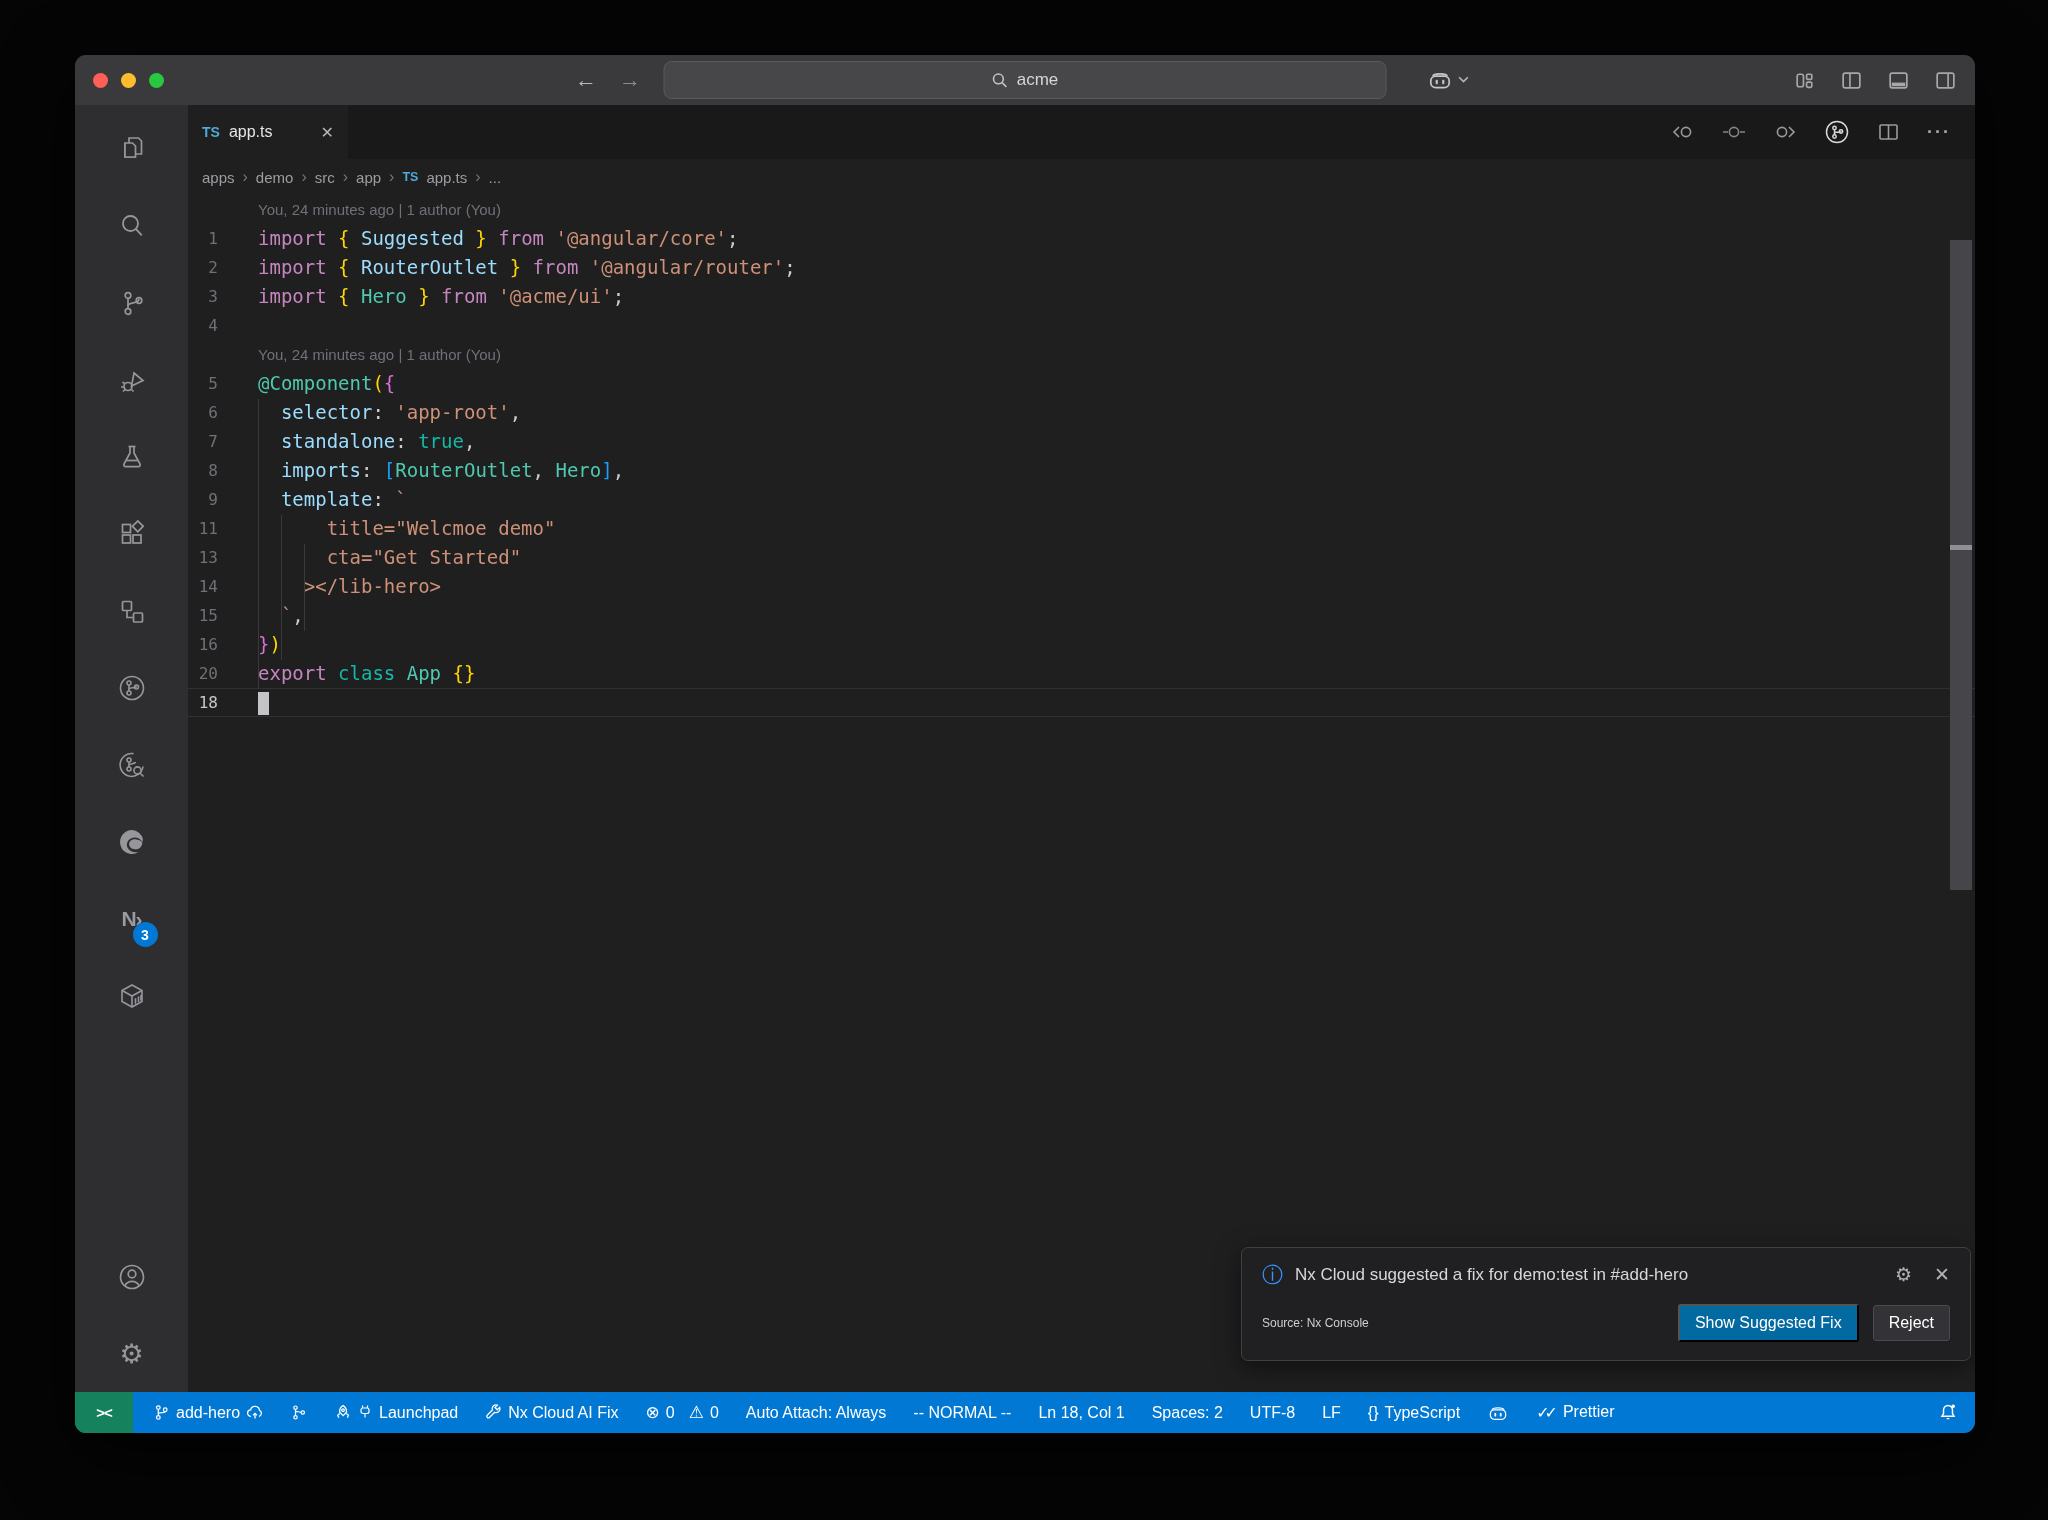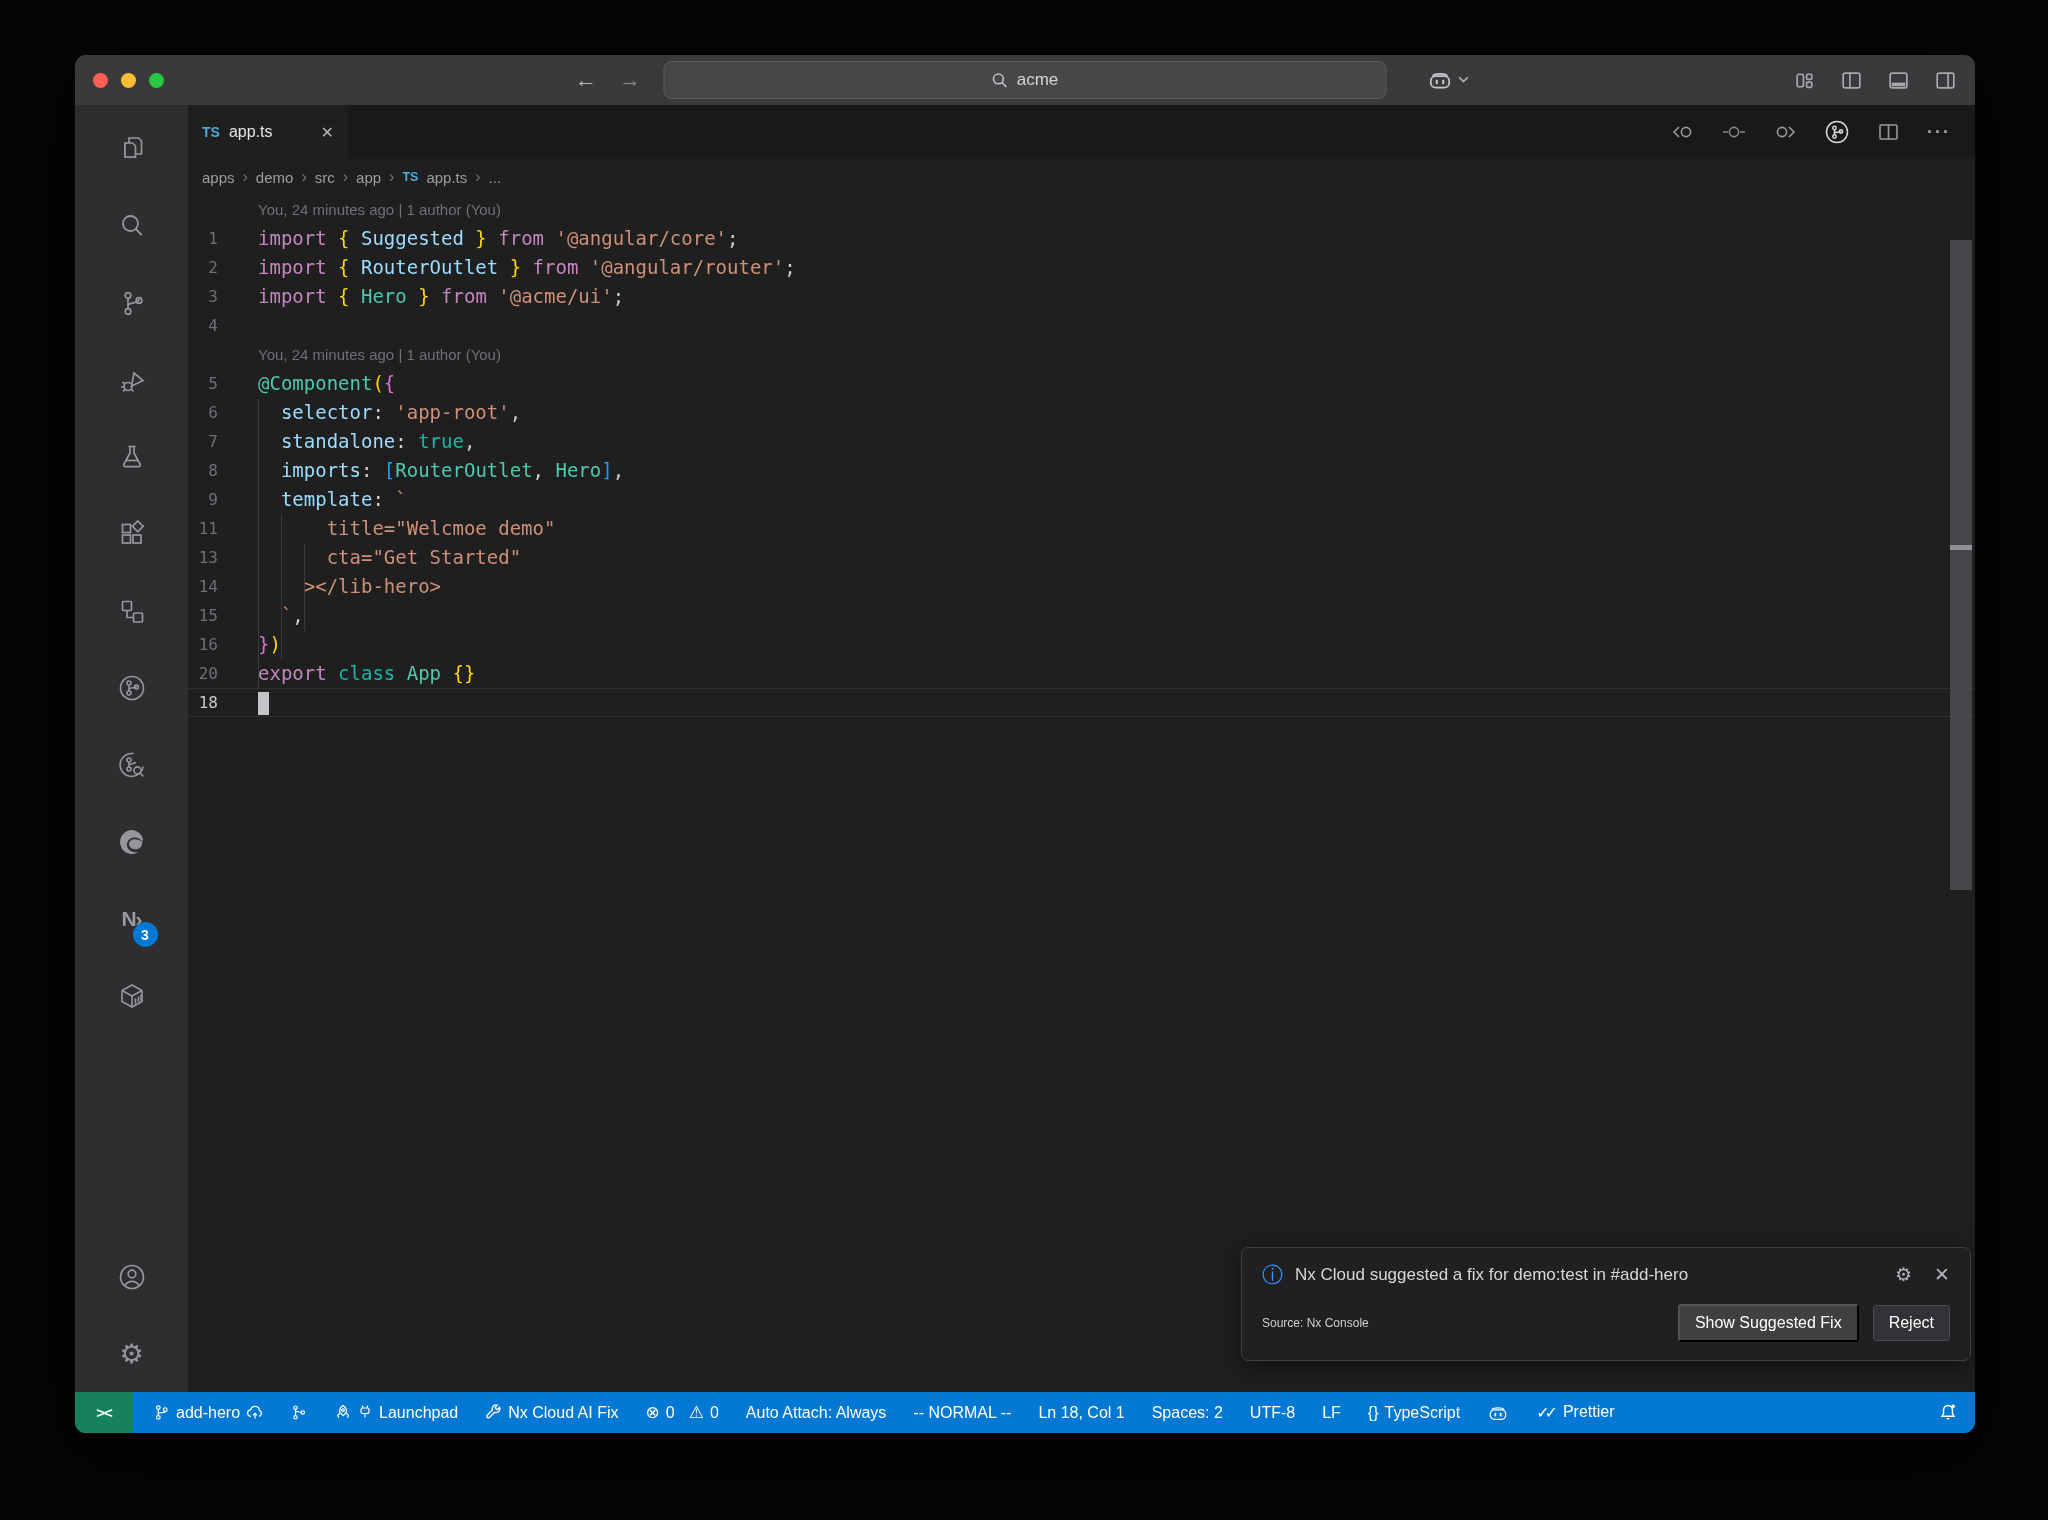--- a/index.html
+++ b/index.html
@@ -86,21 +86,21 @@
                   background:#202022; border:1px solid #3f3f44; border-radius:7px;
                   padding:15px 20px 14px 20px; box-shadow:0 6px 24px rgba(0,0,0,.5); }
   .n-row1 { display:flex; align-items:center; gap:12px; }
   .n-info { color:#3794ff; font-size:21px; line-height:1; }
   .n-title { color:#d8d8d8; font-size:17px; flex:1; }
   .n-gear { color:#b0b0b5; font-size:19px; }
   .n-close { color:#b0b0b5; font-size:19px; margin-left:10px; }
   .n-row2 { display:flex; align-items:center; margin-top:18px; }
   .n-source { color:#cfcfcf; font-size:12px; flex:1; }
   .btn { font-size:16px; border-radius:3px; padding:8px 15px; color:#fff; }
-  .btn-primary { background:#404040;margin-left:39px; }
+  .btn-primary { background:#0369a1;margin-left:39px; }
   .btn-secondary { background:#333337; border:1px solid #4a4a4f; margin-left:14px; }
 
   
   .statusbar { height:41px; flex:0 0 41px; background:#0078d4; display:flex; align-items:stretch;
                color:#fff; font-size:16px; }
   .remote { width:58px; flex:0 0 58px; background:#16825d; display:flex; align-items:center;
             justify-content:center; font-weight:bold; font-size:15px; letter-spacing:-1px; }
   .sb-items { flex:1; display:flex; align-items:center; gap:27px; padding:0 18px 0 20px; min-width:0; }
   .sb-item { display:flex; gap:6px; white-space:nowrap; }
   .sb-glyph { font-size:17px; line-height:1; }

